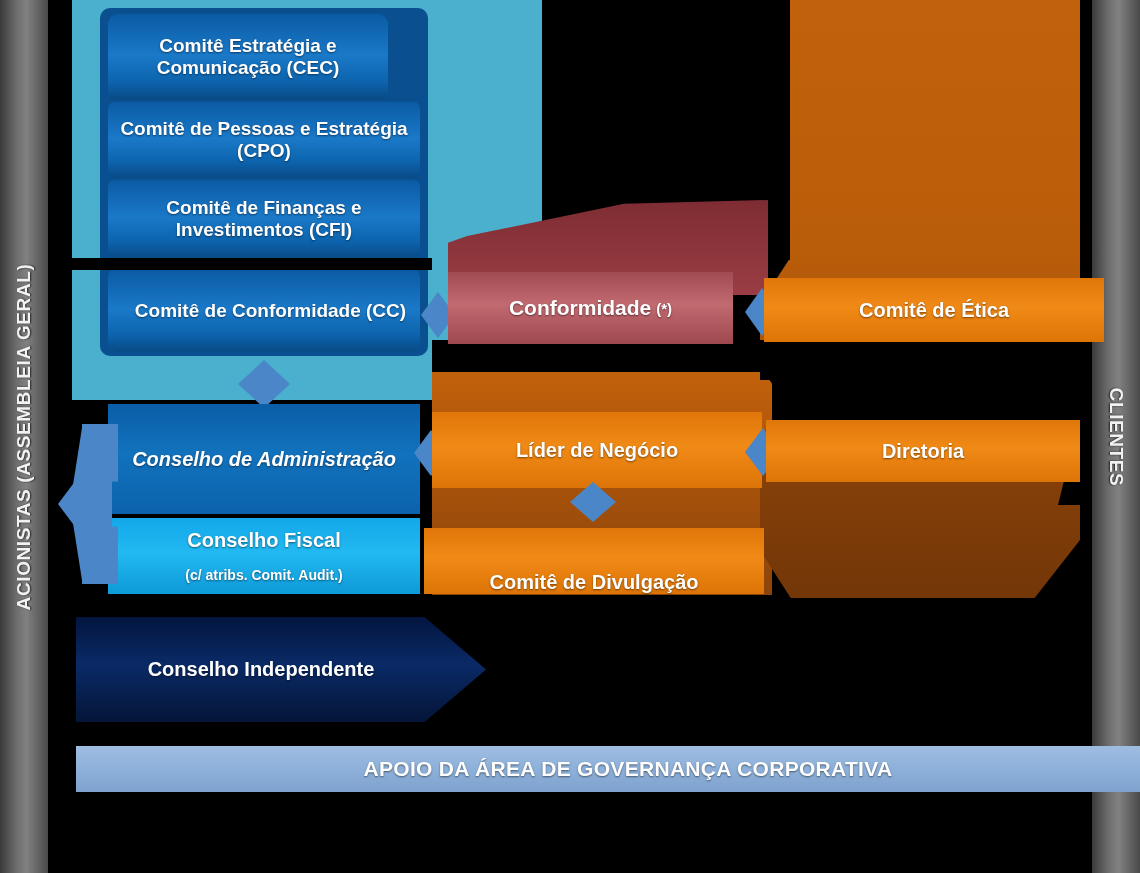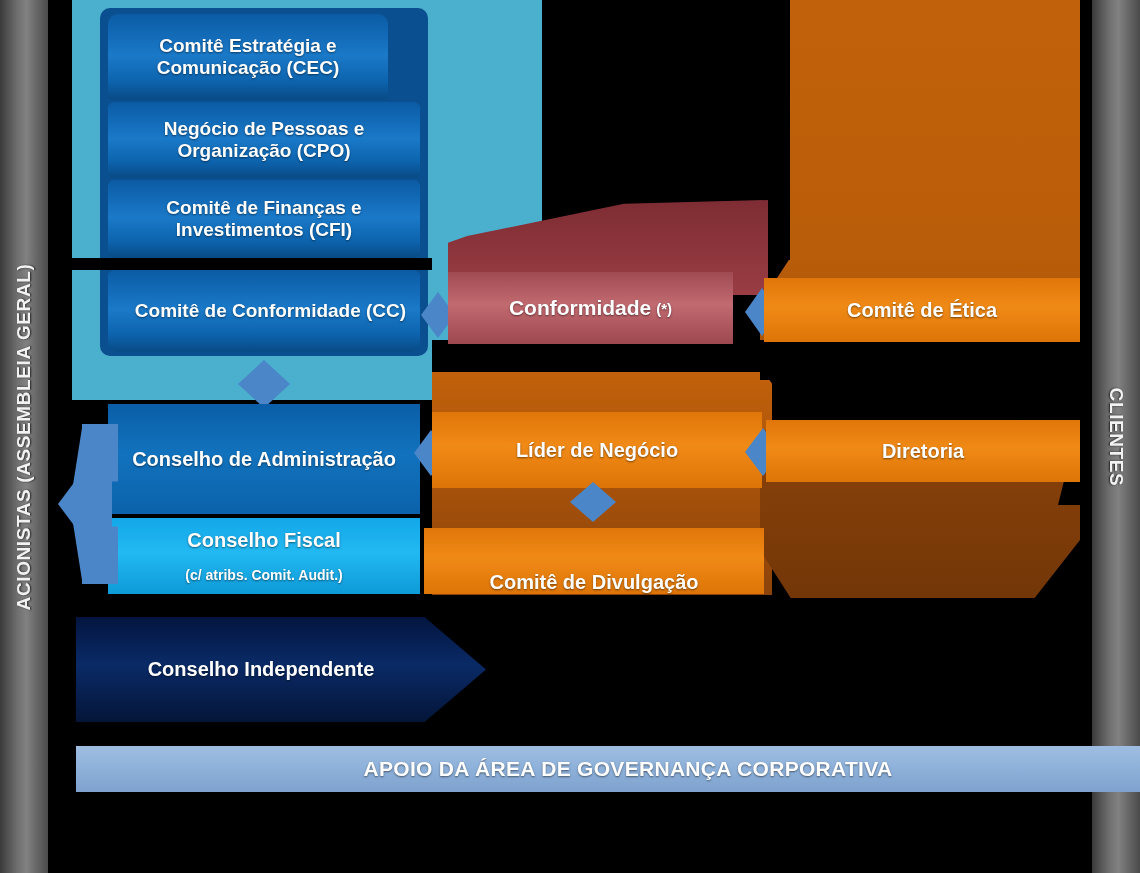--- a/index.html
+++ b/index.html
@@ -99,20 +99,21 @@
     font-size:19px;line-height:1.18;
     border-radius:6px;
   }
   .pill-blue.top{border-radius:10px 10px 6px 6px;}
   .pill-blue.btm{border-radius:6px 6px 10px 10px;}
 
   
   .ca{
     background:linear-gradient(180deg,#0a5ea7 0%,#1272bd 45%,#0b62ab 100%);
     font-size:20px;
+    font-style:italic;
   }
   
   .cf{
     background:linear-gradient(180deg,#13a7e8 0%,#22b9f2 45%,#0e9ad8 100%);
     font-size:20px;line-height:1.1;
   }
   
   .audit{
     background:linear-gradient(180deg,#03153f 0%,#0a2a66 45%,#041538 100%);
     font-size:20px;
@@ -185,42 +186,42 @@
   <div class="rail right">
     <div class="rail-label">CLIENTES</div>
   </div>
   <div class="rail-notch r"></div>
 
   <div class="box pill-blue top" style="left:108px;top:14px;width:280px;height:86px;">
     <span>Comitê Estratégia e Comunicação (CEC)</span>
   </div>
 
   <div class="box pill-blue" style="left:108px;top:102px;width:312px;height:76px;">
-    <span>Negócio de Pessoas e Organização (CPO)</span>
+    <span>Comitê de Pessoas e Estratégia (CPO)</span>
   </div>
 
   <div class="box pill-blue" style="left:108px;top:180px;width:312px;height:78px;">
     <span>Comitê de Finanças e Investimentos (CFI)</span>
   </div>
 
   <div class="box pill-blue btm" style="left:108px;top:270px;width:312px;height:82px;padding-left:13px;">
     <span>Comitê de Conformidade (CC)</span>
   </div>
 
   <div class="diamond" style="left:421px;top:292px;width:34px;height:46px;"></div>
 
   <div class="diamond" style="left:238px;top:360px;width:52px;height:48px;"></div>
 
   <div class="box conf" style="left:448px;top:272px;width:285px;height:72px;">
     <span><span>Conformidade</span><span class="star">(*)</span></span>
   </div>
 
   <div class="diamond" style="left:745px;top:288px;width:34px;height:48px;"></div>
 
-  <div class="box pill-orange" style="left:764px;top:278px;width:316px;height:64px;justify-content:center;">
+  <div class="box pill-orange" style="left:764px;top:278px;width:340px;height:64px;justify-content:center;">
     <span>Comitê de Ética</span>
   </div>
 
   <div class="box ca" style="left:108px;top:404px;width:312px;height:110px;">
     <span>Conselho de Administração</span>
   </div>
 
   <div class="box cf" style="left:108px;top:518px;width:312px;height:76px;gap:16px;">
     <span>Conselho Fiscal</span>
     <span class="sub">(c/ atribs. Comit. Audit.)</span>

